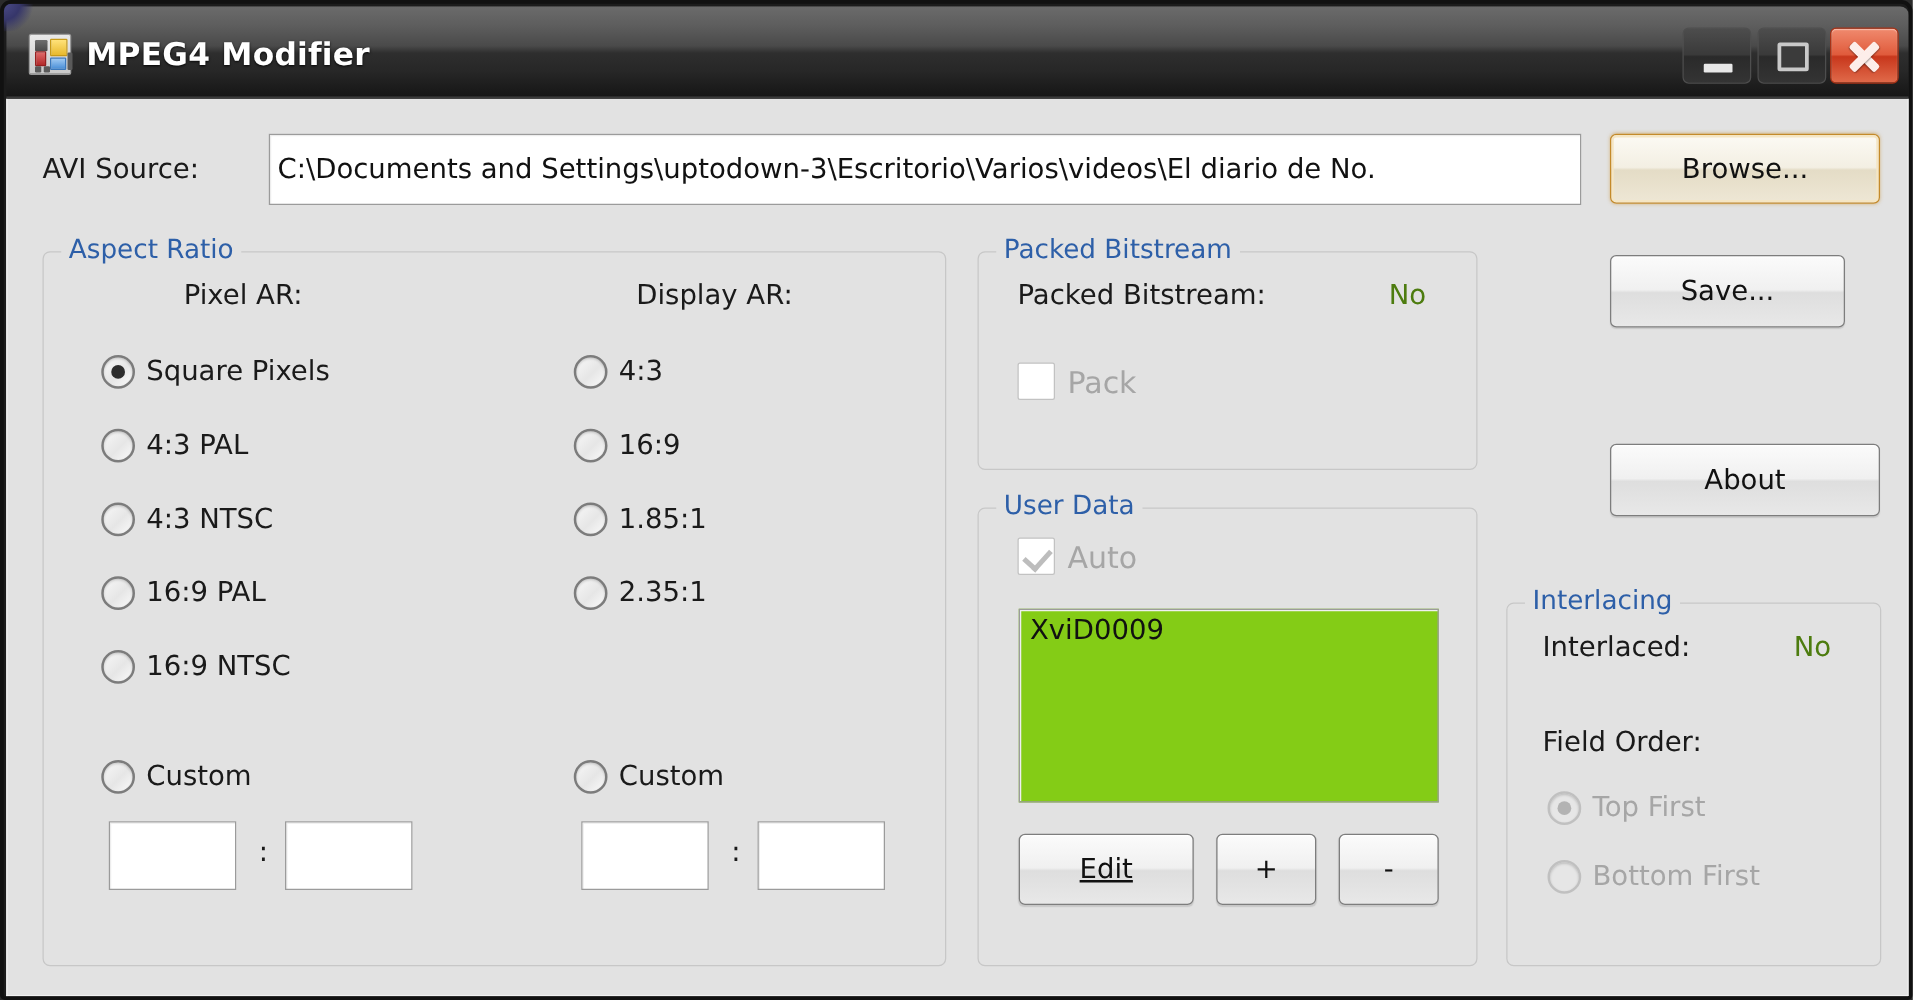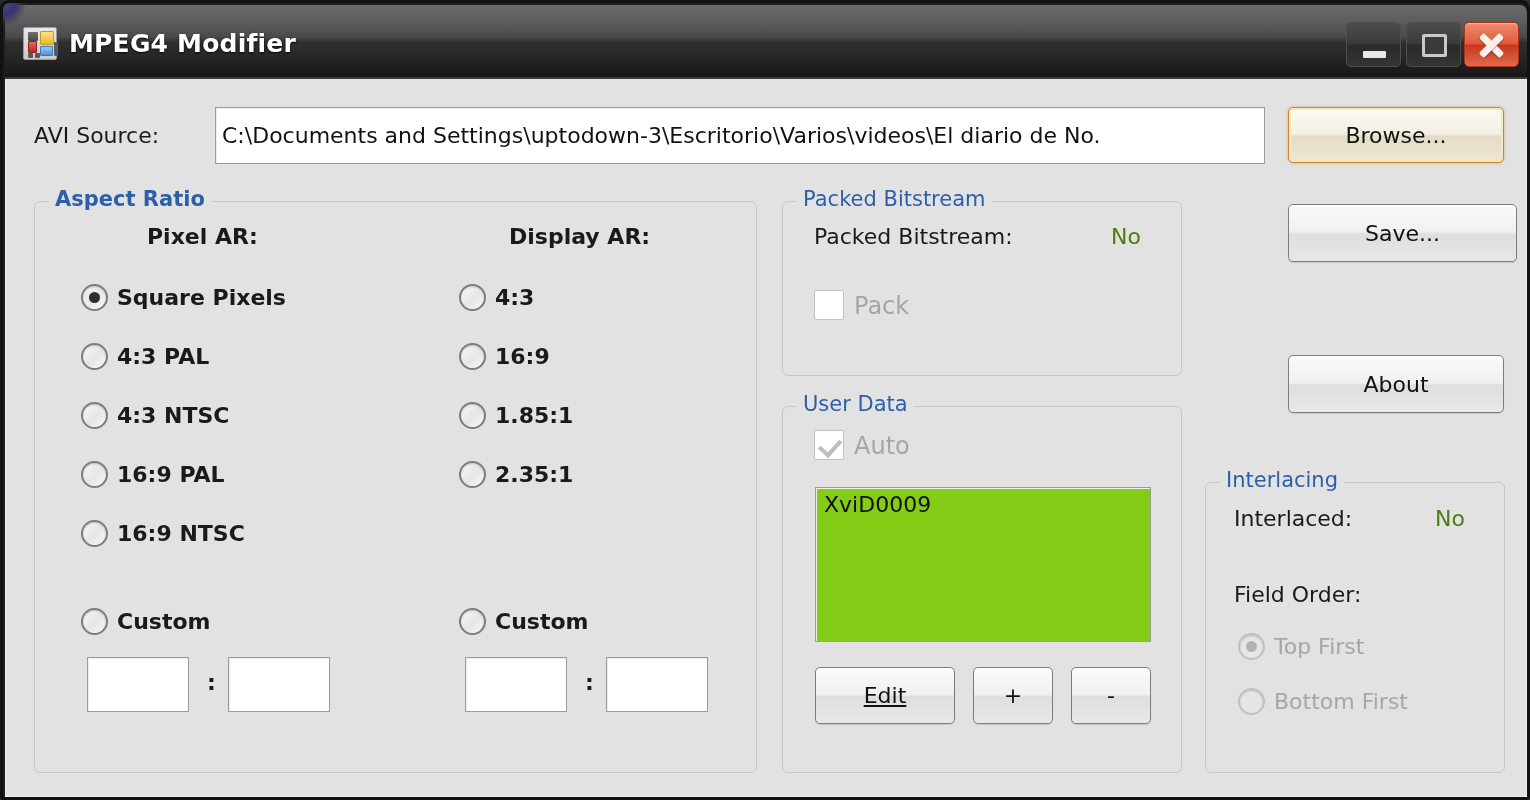--- a/index.html
+++ b/index.html
@@ -249,24 +249,24 @@
   <div id="corner-accent"></div>
 
   <div id="client">
 
     <div class="lbl" style="left:28px; top:44px;">AVI Source:</div>
 
     <div class="textbox" style="left:209px; top:28px; width:1050px; height:57px;" title="C:\Documents and Settings\uptodown-3\Escritorio\Varios\videos\El diario de No.">C:\Documents and Settings\uptodown-3\Escritorio\Varios\videos\El diario de No.</div>
 
     <div class="btn btn-focus" style="left:1282px; top:28px; width:216px; height:56px;">Browse...</div>
 
-    <div class="btn" style="left:1282px; top:125px; width:229px; height:58px;">Save...</div>
+    <div class="btn" style="left:1282px; top:125px; width:188px; height:58px;">Save...</div>
     <div class="btn" style="left:1282px; top:276px; width:216px; height:58px;">About</div>
 
-    <div class="groupbox" style="left:28px; top:122px; width:723px; height:572px;font-weight:bold;">
+    <div class="groupbox" style="left:28px; top:122px; width:723px; height:572px;">
       <div class="group-title">Aspect Ratio</div>
 
       <div class="lbl" style="left:112px; top:22px;">Pixel AR:</div>
       <div class="lbl" style="left:474px; top:22px;">Display AR:</div>
 
       <div class="radio checked" style="left:46px; top:80px;">
         <span class="dot"></span>
         <span class="rlabel">Square Pixels</span>
       </div>
       <div class="radio" style="left:46px; top:139px;">

